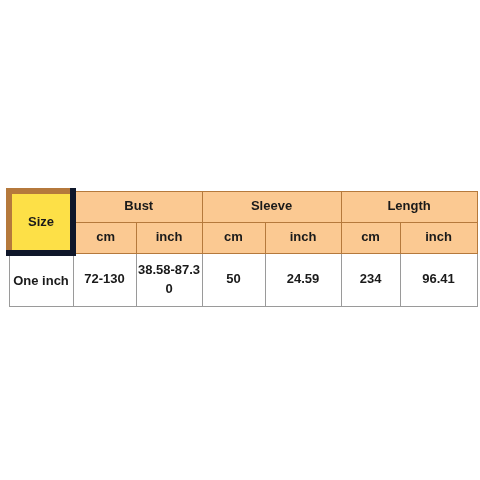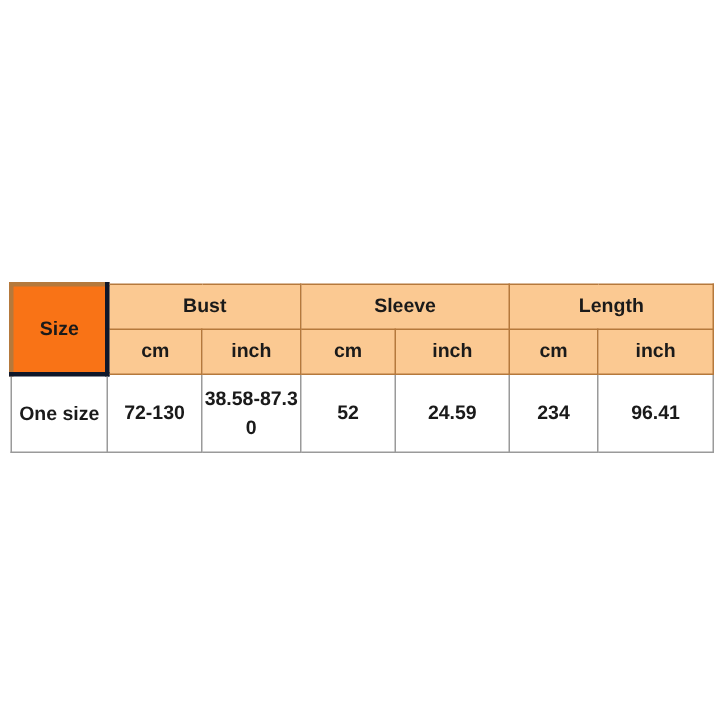--- a/index.html
+++ b/index.html
@@ -40,22 +40,22 @@
   }
 
   
   .hdr {
     background: #fbc992;
     border: 1px solid #b5793c;
     height: 25px;
     margin-left: 36px;
   }
   .hdr-size {
-    background: #f97316;
-    border: 3px solid #0f172a;
+    background: #fde047;
+    border: 6px solid #0f172a;
     height: 52px;
   }
 
   
   .cell {
     background: #ffffff;
     border: 1px solid #9a9a9a;
     height: 46px;
   }
 
@@ -95,25 +95,25 @@
       <tr>
         <td class="hdr">cm</td>
         <td class="hdr">inch</td>
         <td class="hdr">cm</td>
         <td class="hdr">inch</td>
         <td class="hdr">cm</td>
         <td class="hdr edge-right">inch</td>
       </tr>
 
       <tr>
-        <td class="cell">One size</td>
+        <td class="cell">One inch</td>
         <td class="cell">72-130</td>
         <td class="cell">
           <span class="wrapval">38.58-87.30</span>
         </td>
-        <td class="cell">52</td>
+        <td class="cell">50</td>
         <td class="cell">24.59</td>
         <td class="cell">234</td>
         <td class="cell">96.41</td>
       </tr>
     </tbody>
   </table>
 </div>
 
 </body></html>

